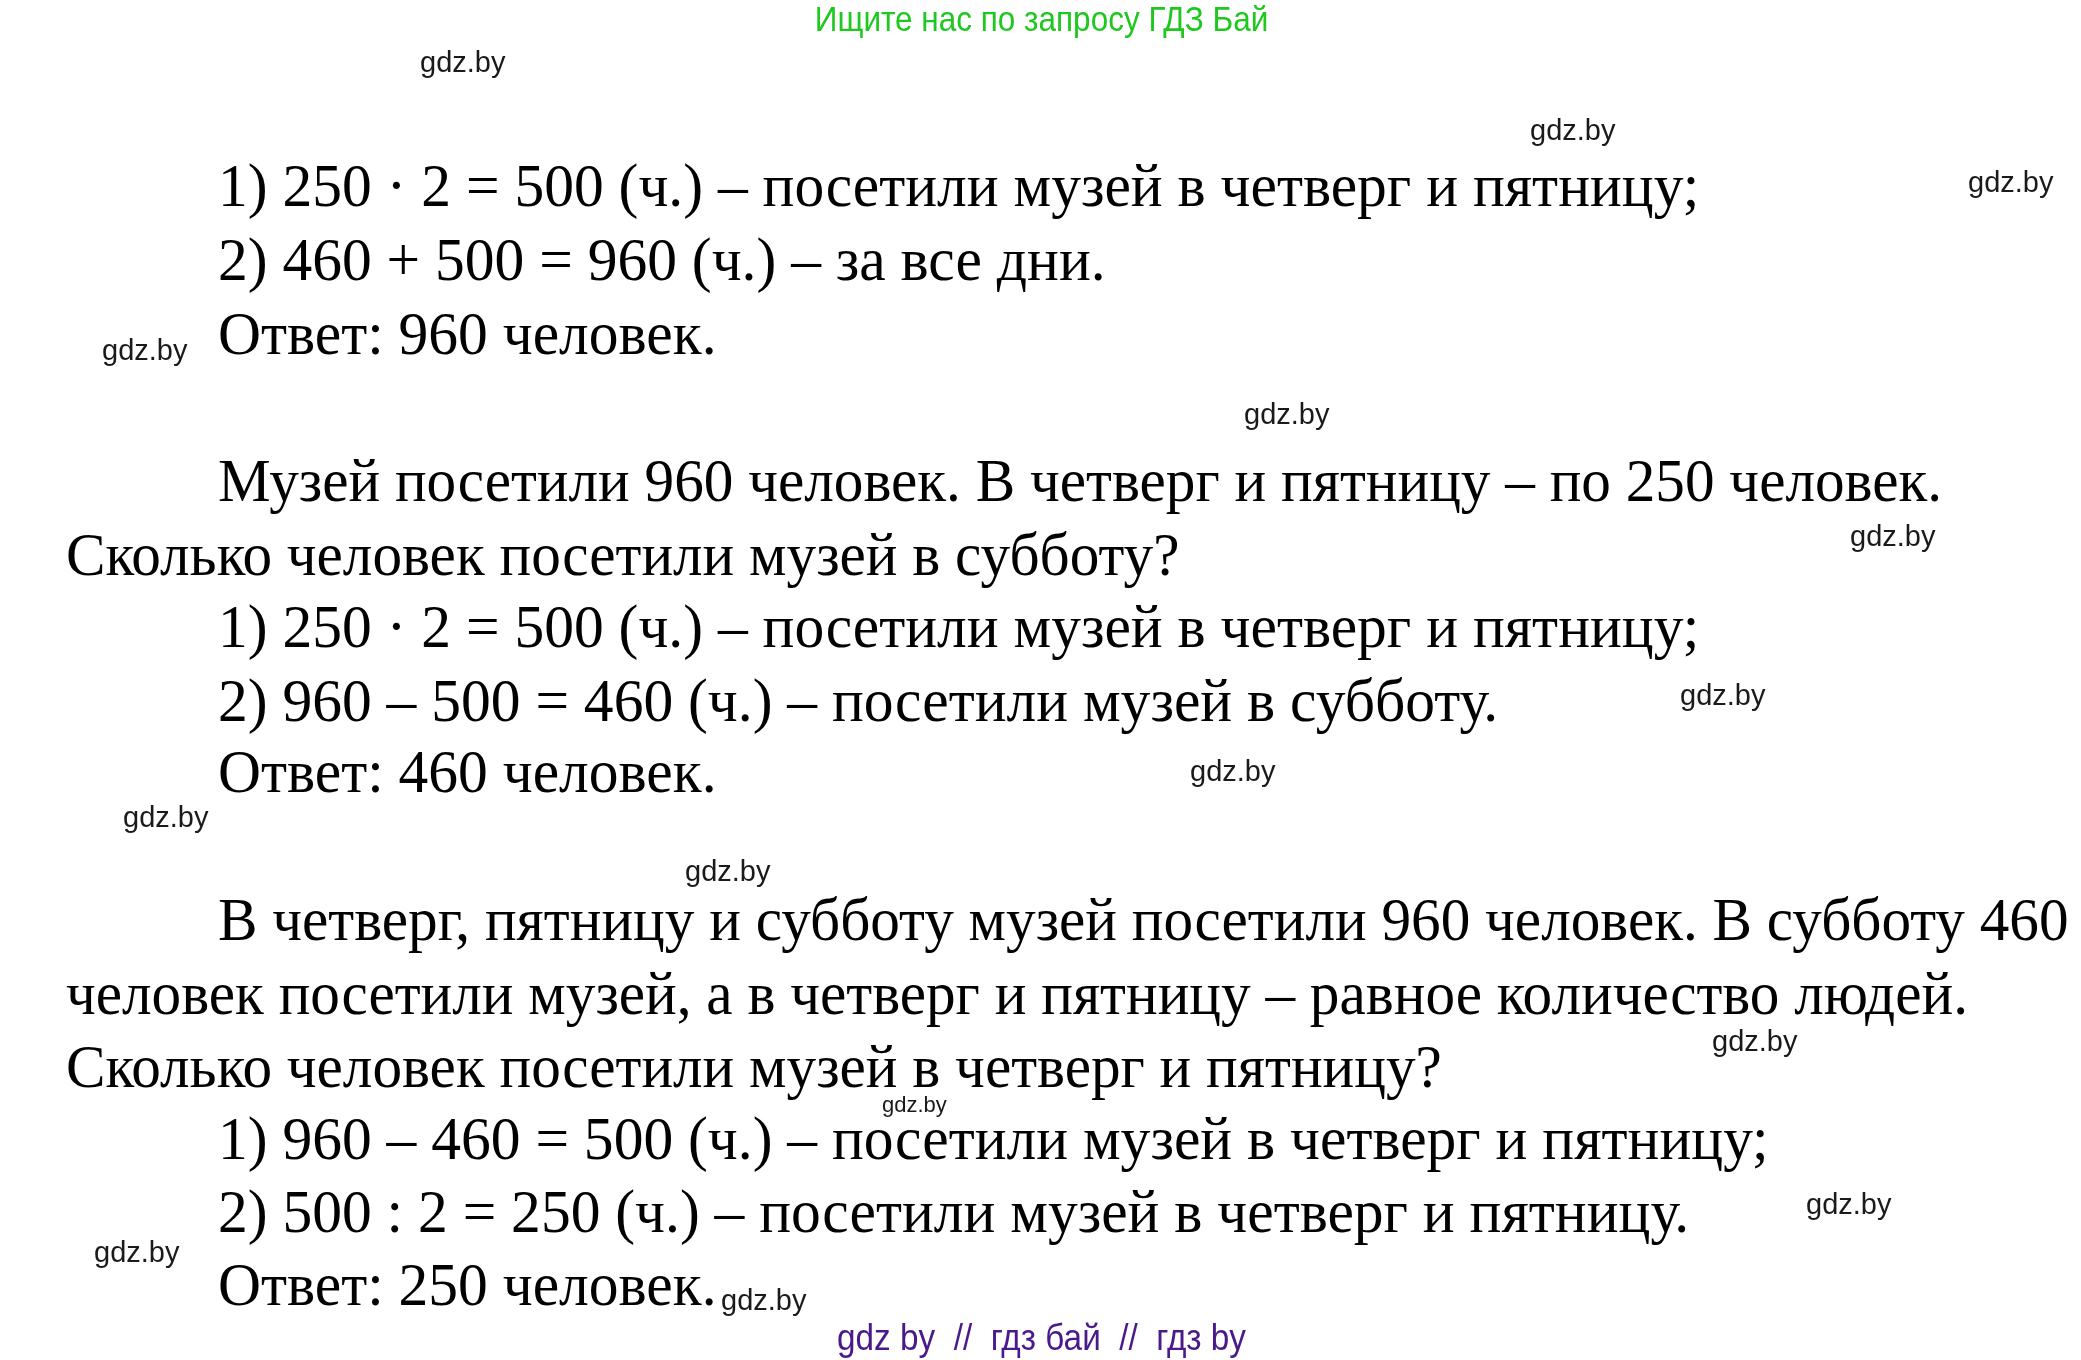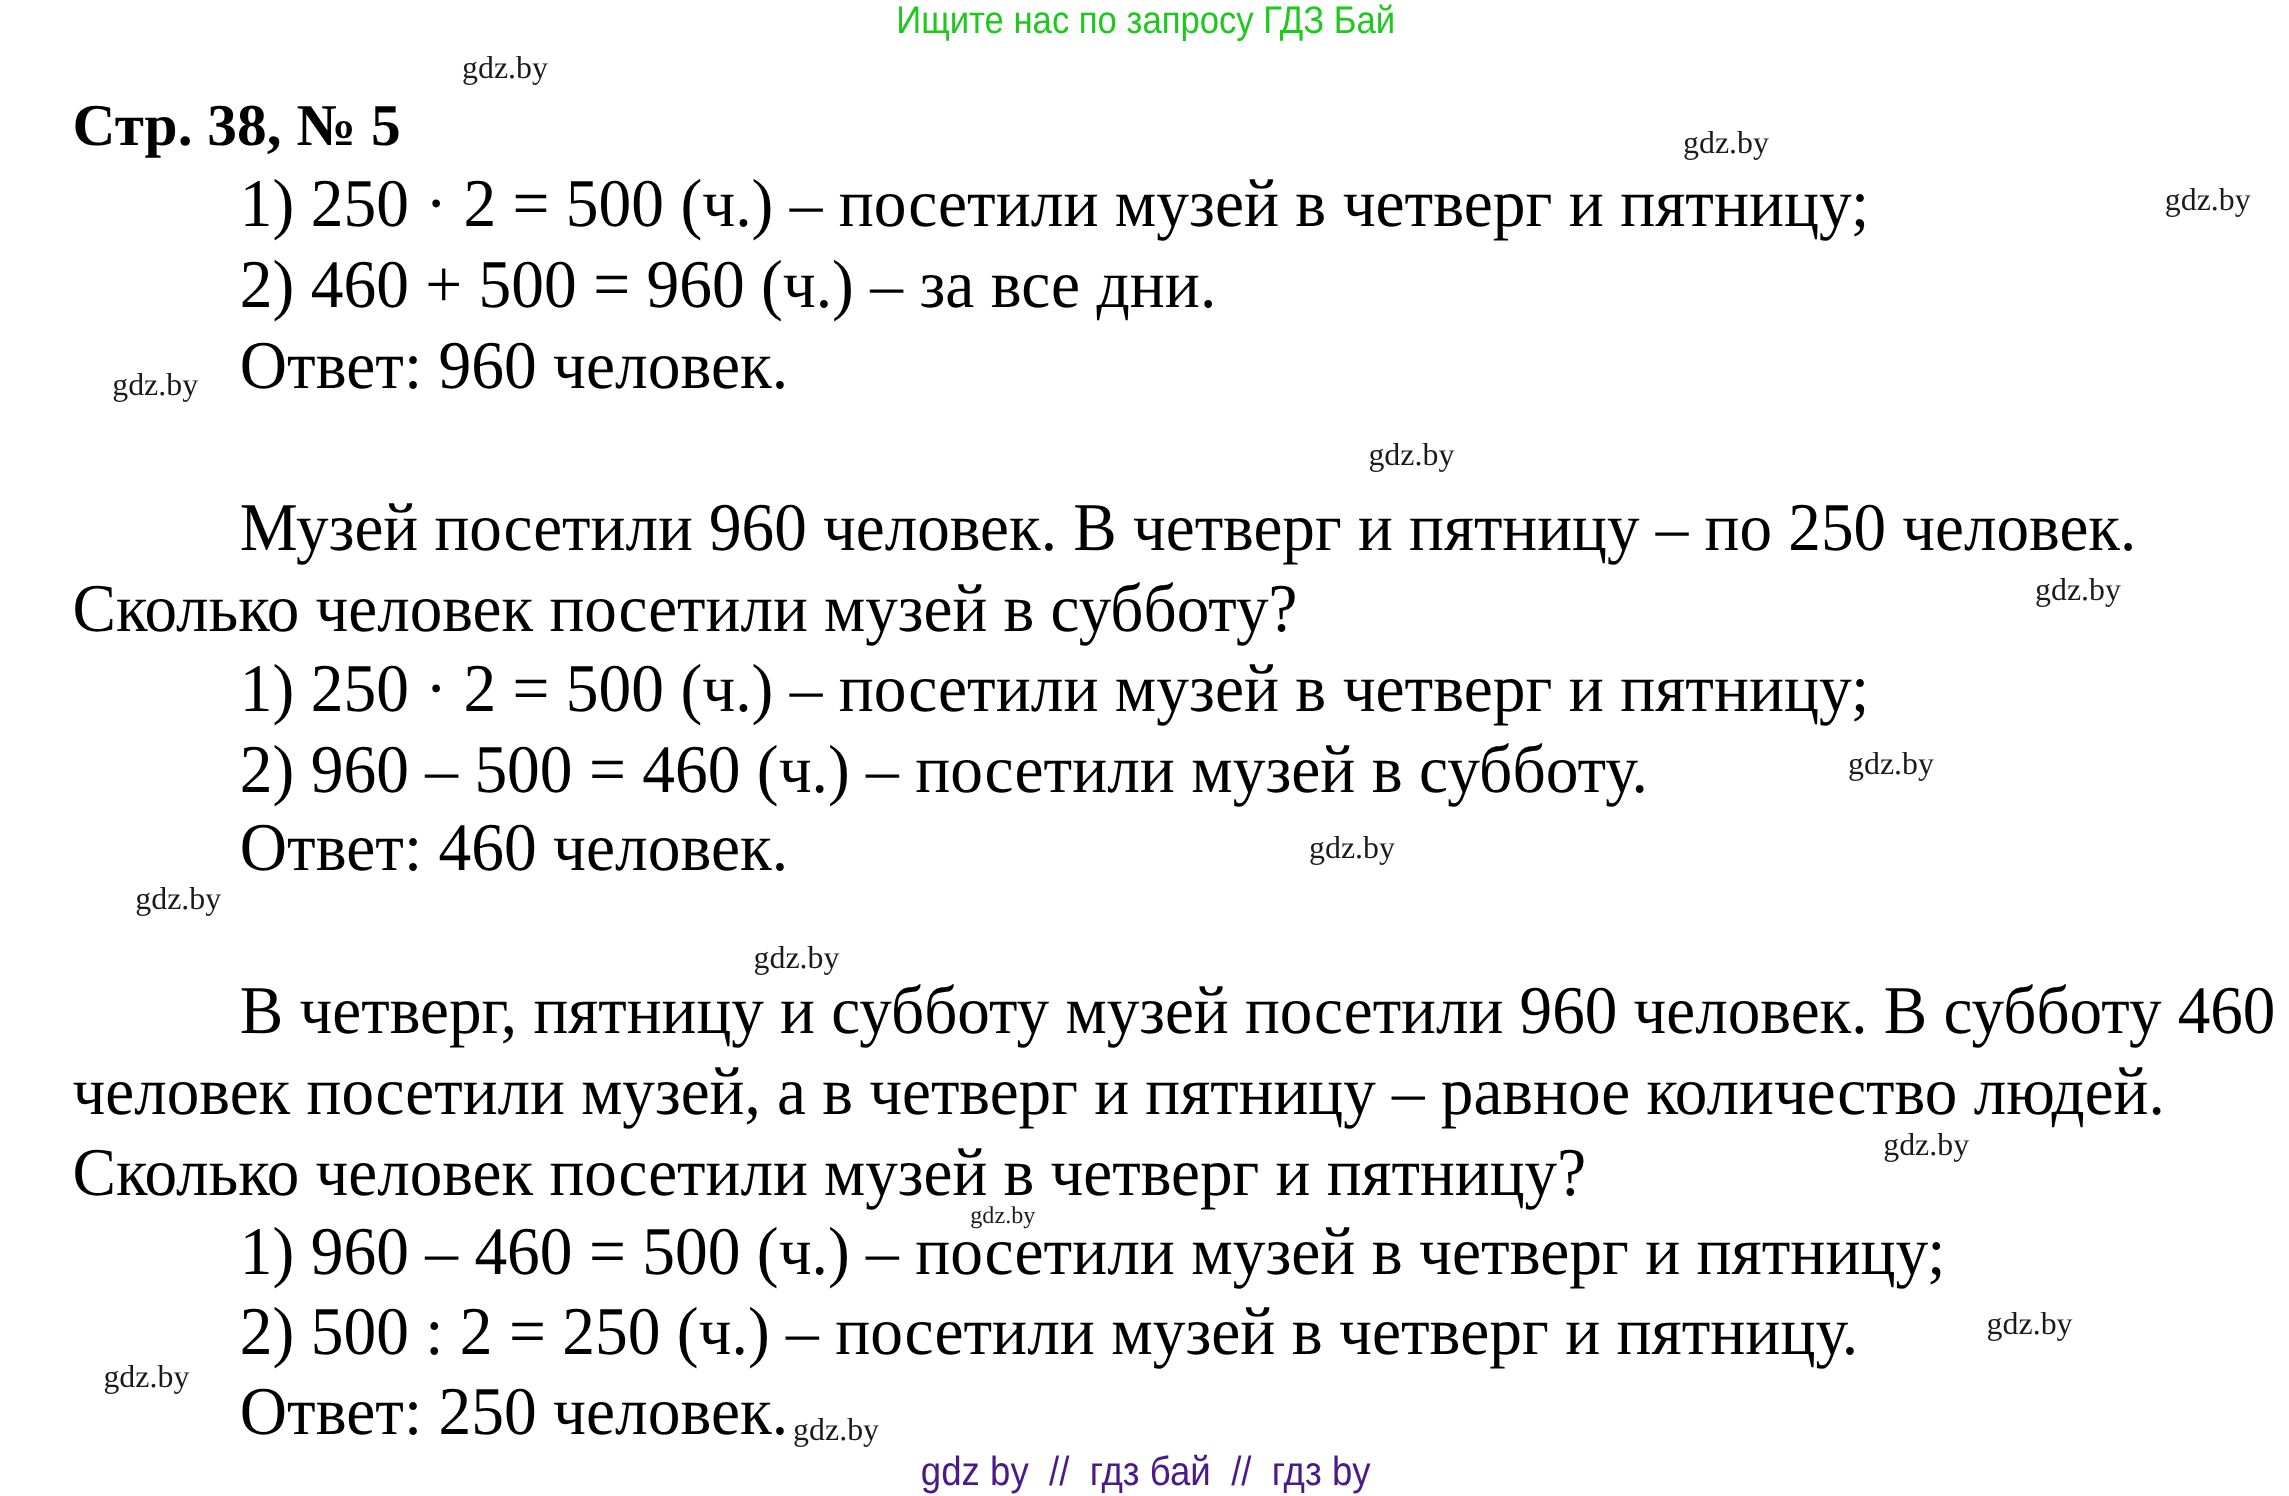--- a/index.html
+++ b/index.html
@@ -62,41 +62,40 @@
       position: absolute;
       font-family: "Liberation Serif", "DejaVu Serif", serif;
       font-size: 62px;
       line-height: 70px;
       color: #000;
       white-space: nowrap;
       transform-origin: 0 0;
     }
     .wm {
       position: absolute;
-      font-family: Liberation Serif, serif;
+      font-family: Liberation Sans, sans-serif;
       font-size: 29px;
       line-height: 32px;
       color: #1a1a1a;
       white-space: nowrap;
     }
     .wm.small {
       font-size: 22px;
       line-height: 24px;
     }
   </style>
 </head>
 <body>
 
 <div class="page">
 
   <div class="banner">Ищите нас по запросу ГДЗ Бай</div>
 
   <div class="wm" style="left:420px; top:46px;">gdz.by</div>
 
-  <div class="title">Стр. 38, № 5</div>
 
   <div class="wm" style="left:1530px; top:114px;">gdz.by</div>
 
   <div class="line" style="left:218px; top:150px; transform:scaleX(0.96);">1) 250 · 2 = 500 (ч.) – посетили музей в четверг и пятницу;</div>
   <div class="wm" style="left:1968px; top:166px;">gdz.by</div>
   <div class="line" style="left:218px; top:224px; transform:scaleX(0.96);">2) 460 + 500 = 960 (ч.) – за все дни.</div>
   <div class="wm" style="left:102px; top:334px;">gdz.by</div>
   <div class="line" style="left:218px; top:298px; transform:scaleX(0.96);">Ответ: 960 человек.</div>
   <div class="wm" style="left:1244px; top:398px;">gdz.by</div>
 

